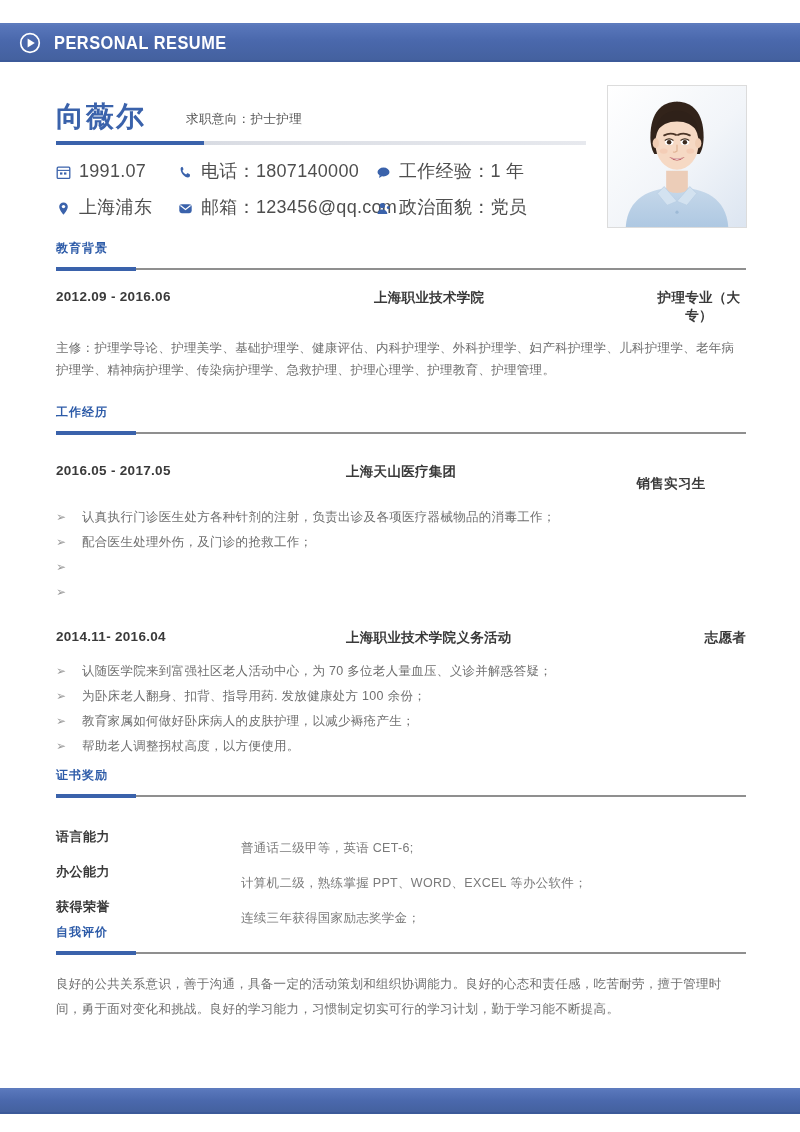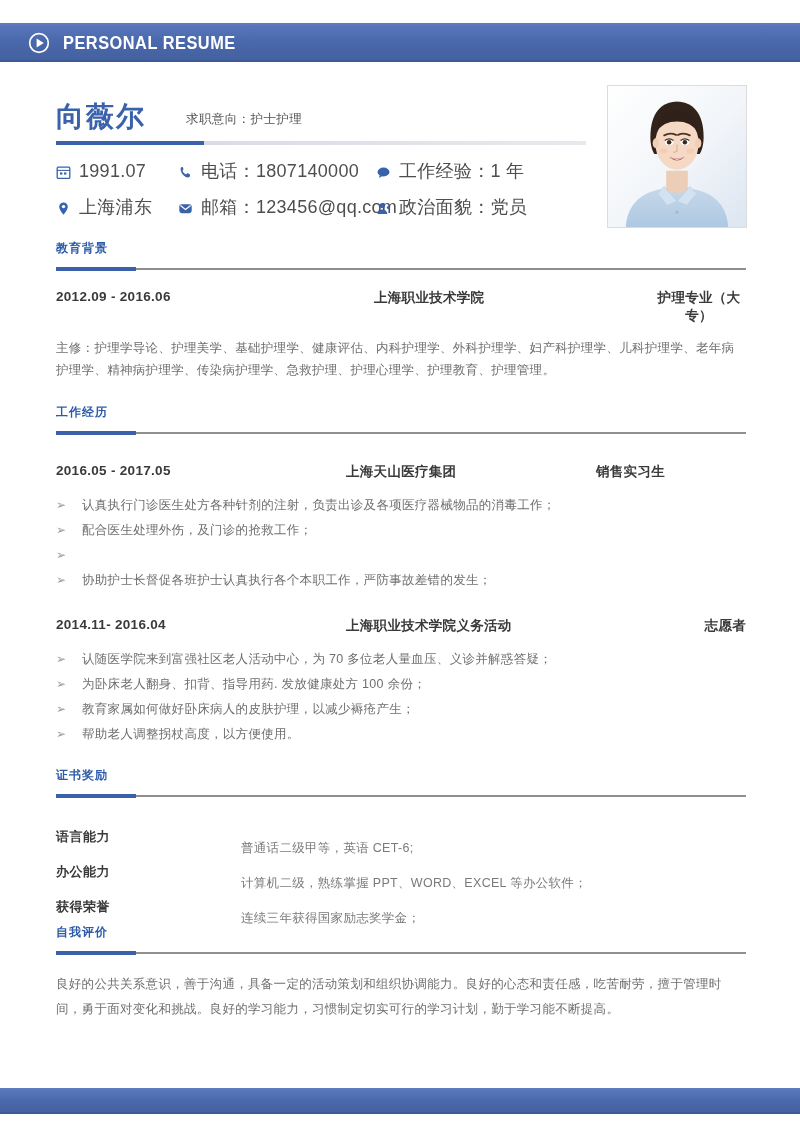--- a/index.html
+++ b/index.html
@@ -22,21 +22,20 @@
     top: 23px;
     left: 0;
     width: 800px;
     height: 39px;
     background: linear-gradient(to bottom, #5977bb 0%, #4a68ac 45%, #44619f 100%);
     border-top: 2px solid #5d7bbd;
     border-bottom: 2px solid #3c5a99;
     box-sizing: border-box;
     display: flex;
     align-items: center;
-    padding-left: 9px;
   }
   .play-icon {
     margin-left: 19px;
     width: 22px;
     height: 22px;
     flex: none;
   }
   .header-title {
     margin-left: 13px;
     color: #ffffff;
@@ -367,37 +366,36 @@
   <div class="body-text" style="margin-top:12px;">主修：护理学导论、护理美学、基础护理学、健康评估、内科护理学、外科护理学、妇产科护理学、儿科护理学、老年病护理学、精神病护理学、传染病护理学、急救护理、护理心理学、护理教育、护理管理。</div>
 </div>
 
 <div class="section" style="top:402px;">
   <div class="sec-title">工作经历</div>
   <div class="sec-rule-thin"></div>
 
   <div class="entry-head" style="margin-top:28px;">
     <div class="eh-date">2016.05 - 2017.05</div>
     <div class="eh-org">上海天山医疗集团</div>
-    <div class="eh-role" style="text-align:left;">销售实习生</div>
+    <div class="eh-role" style="text-align:center;margin-top:12px;">销售实习生</div>
   </div>
   <ul class="bullets" style="margin-top:12px;">
     <li>
       <span class="b-mark">➢</span>
       <span>认真执行门诊医生处方各种针剂的注射，负责出诊及各项医疗器械物品的消毒工作；</span>
     </li>
     <li>
       <span class="b-mark">➢</span>
       <span>配合医生处理外伤，及门诊的抢救工作；</span>
     </li>
     <li>
       <span class="b-mark">➢</span>
     </li>
     <li>
       <span class="b-mark">➢</span>
-      <span>协助护士长督促各班护士认真执行各个本职工作，严防事故差错的发生；</span>
     </li>
   </ul>
 
   <div class="entry-head" style="margin-top:24px;">
     <div class="eh-date">2014.11- 2016.04</div>
     <div class="eh-org">上海职业技术学院义务活动</div>
     <div class="eh-role" style="text-align:right;">志愿者</div>
   </div>
   <ul class="bullets" style="margin-top:12px;">
     <li>

